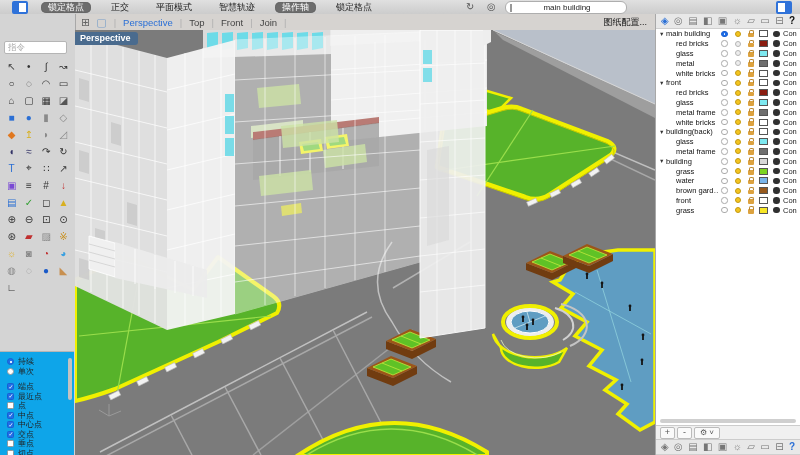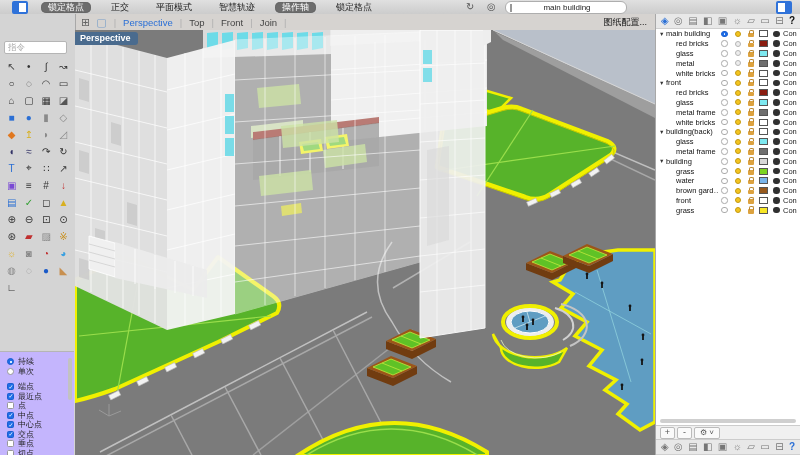--- a/index.html
+++ b/index.html
@@ -32,21 +32,21 @@
   .layoutbtn{margin-left:auto;margin-right:8px;font-size:9px;color:#111;}
   
   .sidebar{position:absolute;left:0;top:14px;width:75px;height:441px;background:#d4d4d4;
            border-right:1px solid #a8a8a8;}
   .cmdwrap{padding:22px 4px 2px 4px;}
   .cmd{width:63px;height:13px;border:1px solid #b5b5b5;border-radius:2px;background:#ffffff;
        font-size:8.5px;padding:0 3px;outline:none;font-family:inherit;box-sizing:border-box;}
   .cmd::placeholder{color:#aaa;}
   .tools{display:grid;grid-template-columns:repeat(4,1fr);padding:2px 3px;row-gap:1px;}
   .tool{height:16px;display:flex;align-items:center;justify-content:center;font-size:10px;cursor:default;}
-  .osnap{position:absolute;left:0;bottom:0;width:74px;height:104px;background:#c4b5fd;
+  .osnap{position:absolute;left:0;bottom:0;width:74px;height:104px;background:#0ea5e9;
          border-top:1px solid #b5b5b5;padding:5px 2px 0 7px;box-sizing:border-box;font-size:8px;color:#222;}
   .orow{display:flex;align-items:center;gap:4px;height:9.5px;}
   .radio{width:7px;height:7px;border-radius:50%;border:1px solid #999;background:#fff;
          box-sizing:border-box;position:relative;flex:none;}
   .radio.on{background:#1e6ee8;border-color:#1a5fd0;}
   .radio.on::after{content:"";position:absolute;left:2px;top:2px;width:1.5px;height:1.5px;border-radius:50%;background:#fff;}
   .chk{width:7px;height:7px;border-radius:1.5px;border:1px solid #999;background:#fff;
        box-sizing:border-box;flex:none;position:relative;}
   .chk.on{background:#1e6ee8;border-color:#1a5fd0;}
   .chk.on::after{content:"✓";position:absolute;left:0.5px;top:-1.5px;font-size:6px;color:#fff;}

